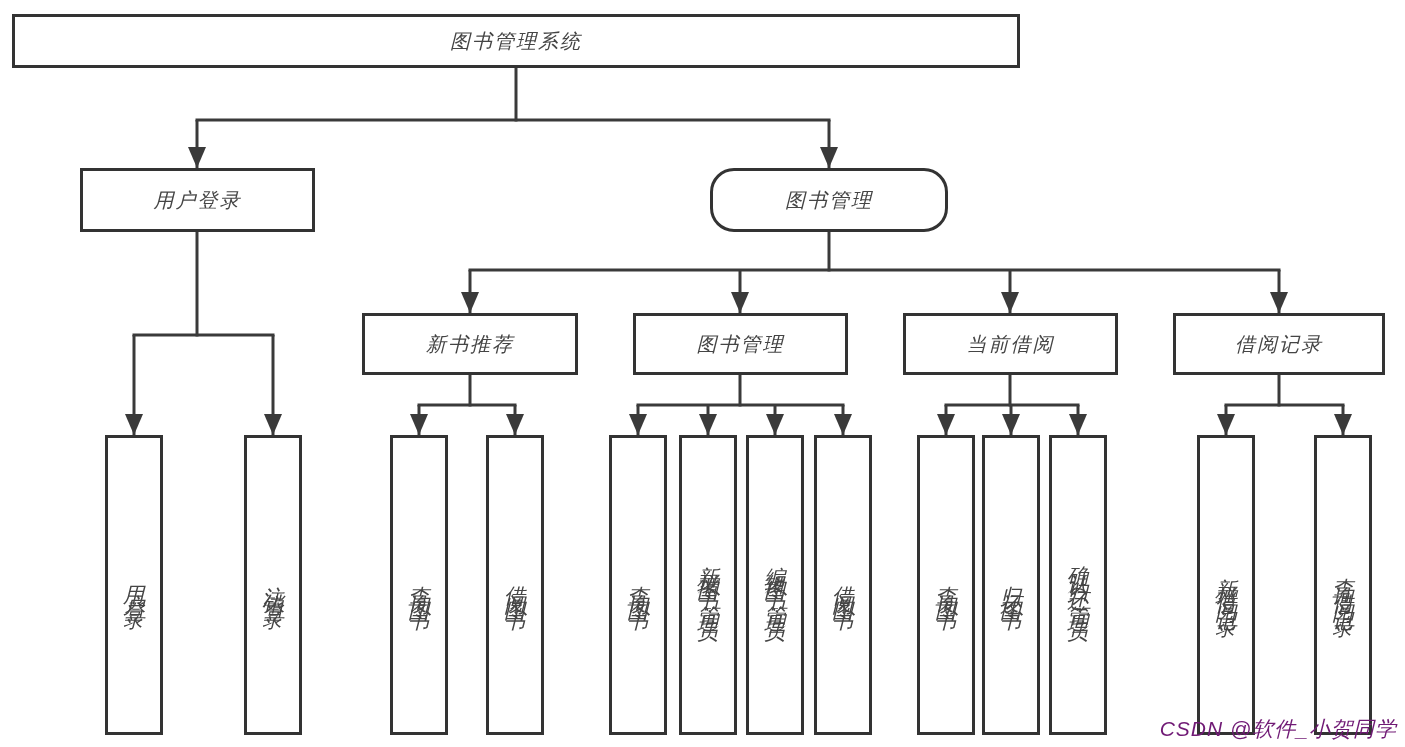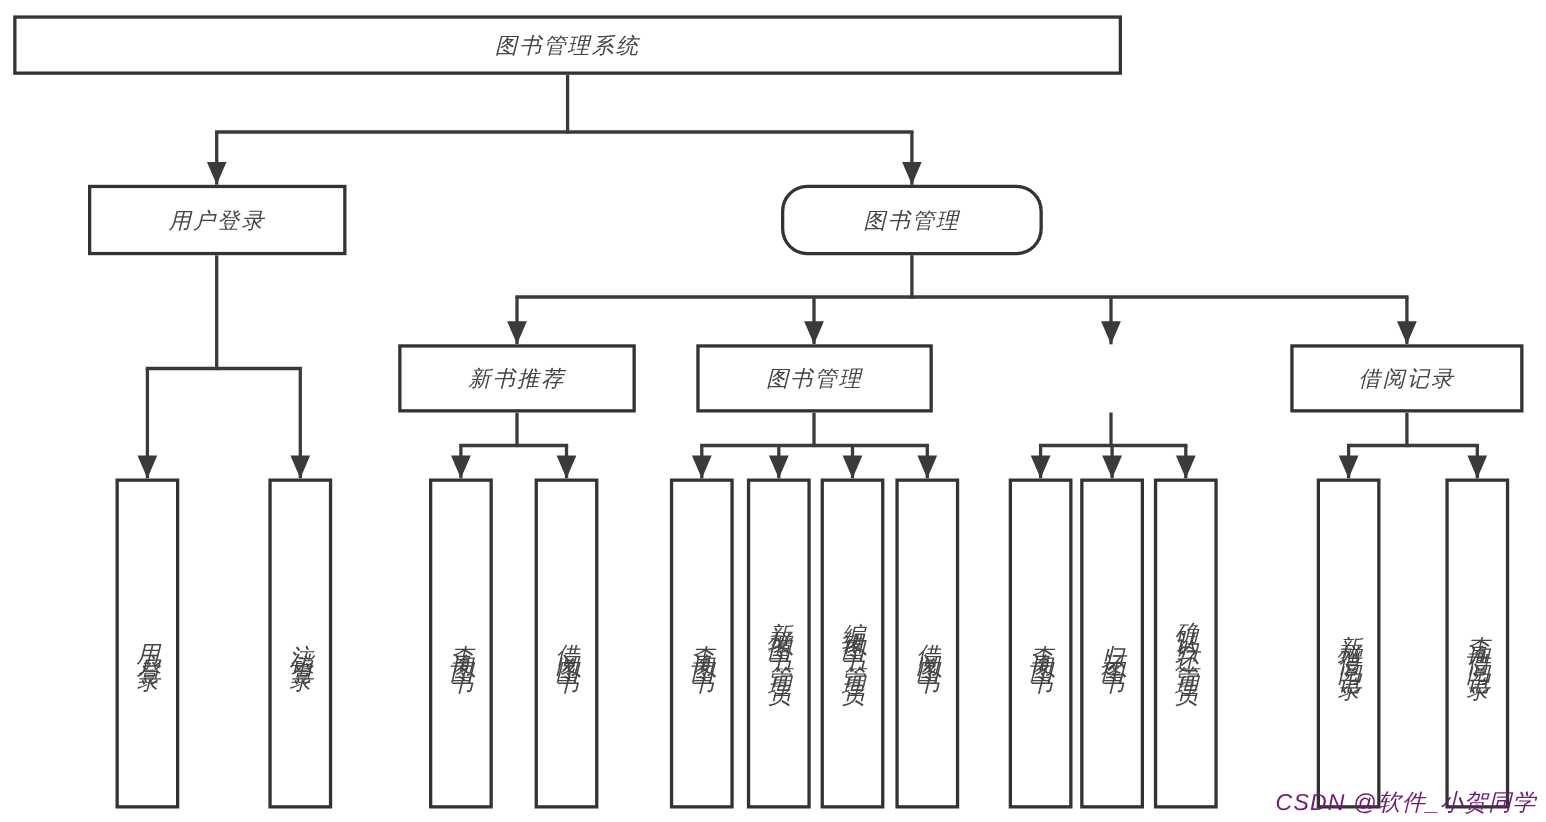--- a/index.html
+++ b/index.html
@@ -111,20 +111,23 @@
   <div class="node" style="left:710px; top:168px; width:238px; height:64px;border-radius:24px;">
     <span class="hlabel">图书管理</span>
   </div>
 
   <div class="node" style="left:362px; top:313px; width:216px; height:62px;">
     <span class="hlabel">新书推荐</span>
   </div>
   <div class="node" style="left:633px; top:313px; width:215px; height:62px;">
     <span class="hlabel">图书管理</span>
   </div>
+  <div class="node" style="left:903px; top:313px; width:215px; height:62px;">
+    <span class="hlabel">当前借阅</span>
+  </div>
   <div class="node" style="left:1173px; top:313px; width:212px; height:62px;">
     <span class="hlabel">借阅记录</span>
   </div>
 
   <div class="node" style="left:105px; top:435px; width:58px; height:300px;">
     <span class="vlabel">用户登录</span>
   </div>
   <div class="node" style="left:244px; top:435px; width:58px; height:300px;">
     <span class="vlabel">注销登录</span>
   </div>

